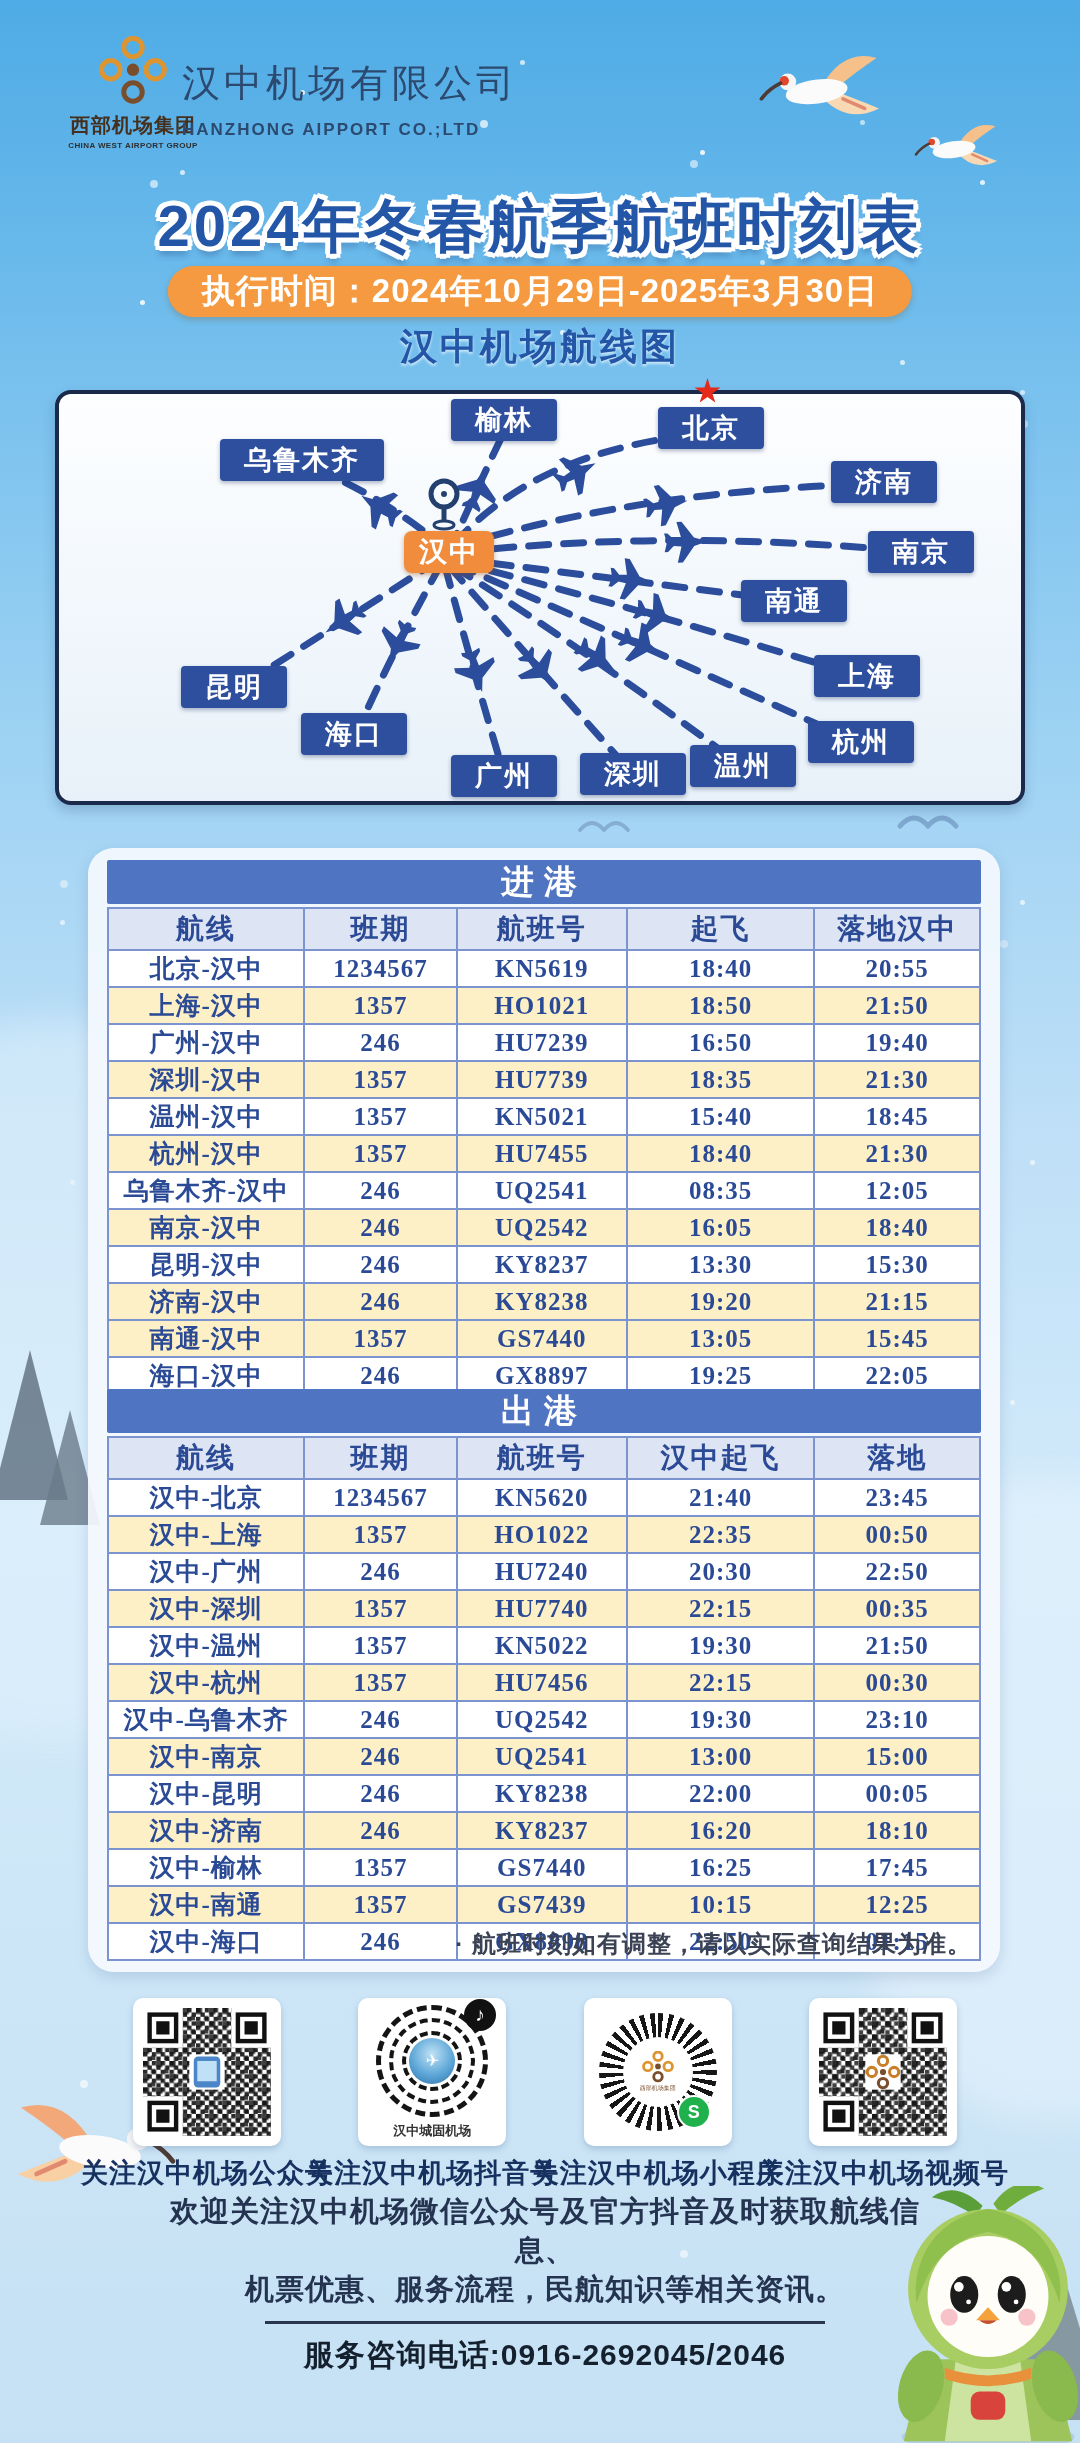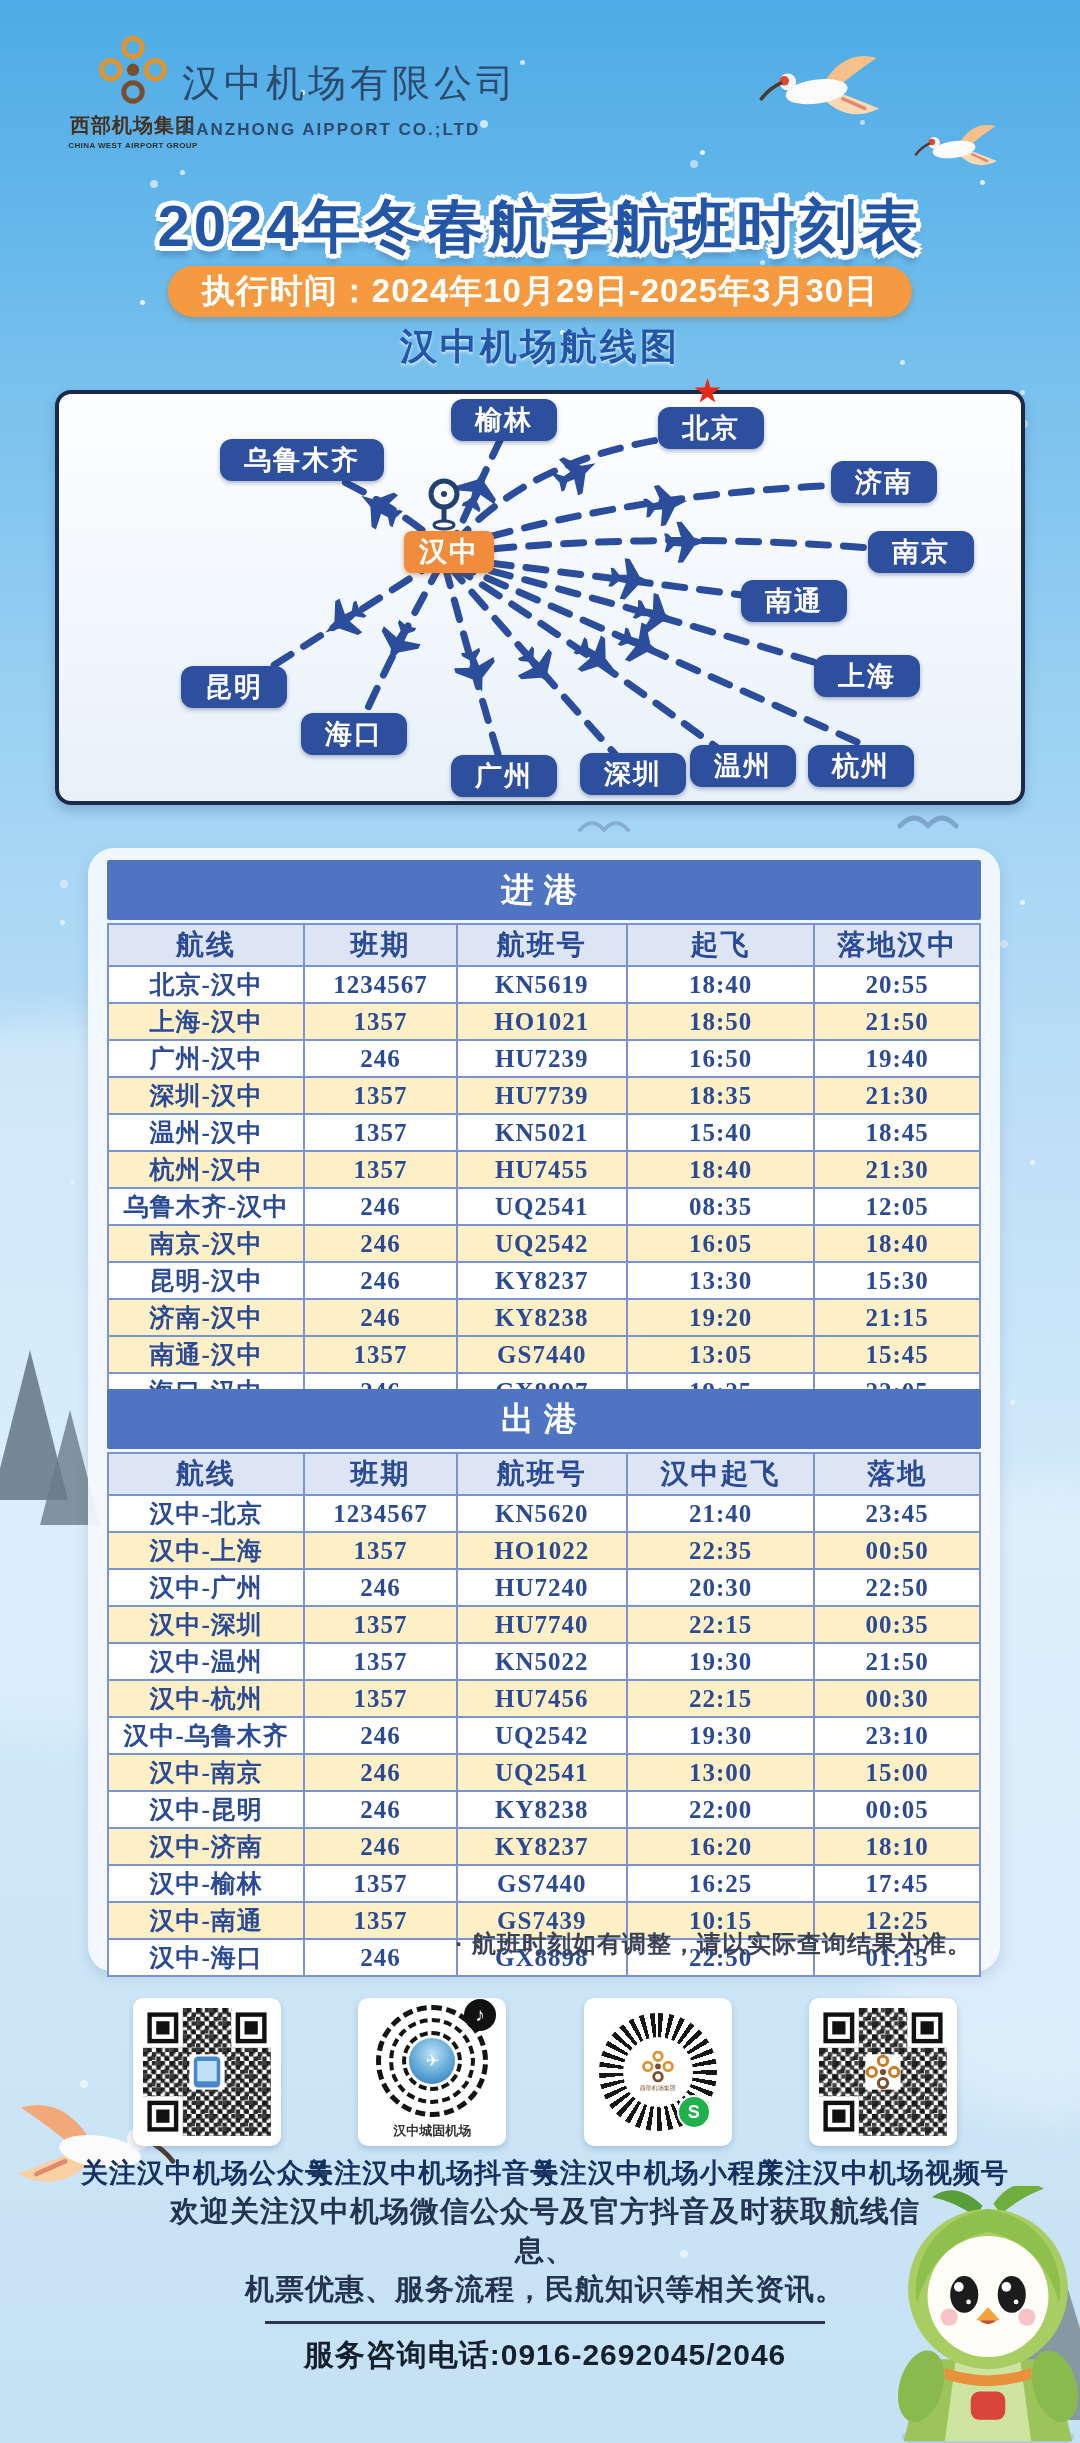--- a/index.html
+++ b/index.html
@@ -48,39 +48,39 @@
     background:#f59a40;color:#fff;font-size:33px;font-weight:bold;letter-spacing:1px;
     padding:3px 34px;border-radius:26px;white-space:nowrap;box-shadow:0 3px 6px rgba(120,70,10,.25);}
   .map-subtitle{position:absolute;left:0;top:322px;width:100%;text-align:center;
     font-size:37px;font-weight:bold;letter-spacing:3px;color:#2456a8;text-shadow:0 2px 3px rgba(255,255,255,.7);}
   
   .map-panel{position:absolute;left:55px;top:390px;width:962px;height:407px;
     background:linear-gradient(180deg,#fdfeff 0%,#eef5fb 70%,#e8f1f9 100%);
     border:4px solid #1b2a4a;border-radius:16px;box-shadow:0 6px 12px rgba(40,70,120,.25);}
   .map-svg{position:absolute;left:0;top:0;width:962px;height:407px;}
   .city{position:absolute;transform:translate(-50%,-50%);background:#2e4f9e;color:#fff;
-    font-size:27px;font-weight:bold;letter-spacing:2px;padding:3px 24px;border-radius:12px;white-space:nowrap;
+    font-size:27px;font-weight:bold;letter-spacing:2px;padding:3px 24px;border-radius:4px;white-space:nowrap;
     box-shadow:0 2px 4px rgba(20,40,90,.35);z-index:2;}
   .hub{position:absolute;transform:translate(-50%,-50%);background:#f08c3c;color:#fff;
     font-size:28px;font-weight:bold;letter-spacing:2px;padding:2px 15px;border-radius:8px;white-space:nowrap;
     box-shadow:0 2px 5px rgba(150,70,10,.4);z-index:3;}
   .c0{left:445px;top:26px;}  .c1{left:652px;top:34px;}  .c2{left:243px;top:66px;}
   .c3{left:825px;top:88px;}  .c4{left:862px;top:158px;} .c5{left:735px;top:207px;}
-  .c6{left:808px;top:282px;} .c7{left:802px;top:348px;margin-top:24px;} .c8{left:684px;top:372px;}
+  .c6{left:808px;top:282px;} .c7{left:802px;top:348px;} .c8{left:684px;top:372px;}
   .c9{left:574px;top:380px;} .c10{left:445px;top:382px;}.c11{left:295px;top:340px;}
   .c12{left:175px;top:293px;}
   .hub-pos{left:390px;top:158px;}
   .star{position:absolute;left:694px;top:378px;width:27px;height:27px;background:#e52a1a;z-index:4;
     clip-path:polygon(50% 0%,61% 35%,98% 35%,68% 57%,79% 91%,50% 70%,21% 91%,32% 57%,2% 35%,39% 35%);}
   
   .panel{position:absolute;left:88px;top:848px;width:912px;height:1124px;
     background:rgba(244,249,254,.93);border-radius:26px;box-shadow:0 5px 14px rgba(60,90,140,.18);}
   .tblock{position:absolute;left:19px;width:874px;}
   .tblock.arr{top:12px;} .tblock.dep{top:541px;}
-  .tbar{height:60px;background:#4f74c2;color:#fff;font-size:33px;font-weight:bold;letter-spacing:10px;
+  .tbar{height:44px;background:#4f74c2;color:#fff;font-size:33px;font-weight:bold;letter-spacing:10px;
     display:flex;align-items:center;justify-content:center;border-radius:2px;}
   table.ft{width:100%;border-collapse:collapse;table-layout:fixed;margin-top:3px;
     font-family:"Liberation Serif","DejaVu Serif",serif;}
   table.ft th{background:#dde4f3;color:#2b4a96;font-size:28px;font-weight:bold;height:38px;
     border:2px solid #7b94d0;letter-spacing:2px;}
   table.ft td{background:#fff;color:#2b4a96;font-size:25px;font-weight:bold;height:30px;
     border:2px solid #7b94d0;text-align:center;letter-spacing:1px;}
   table.ft tr.alt td{background:#fdf0c6;}
   .note{position:absolute;right:28px;bottom:12px;font-size:24px;font-weight:bold;color:#3a4254;letter-spacing:1px;}
   

